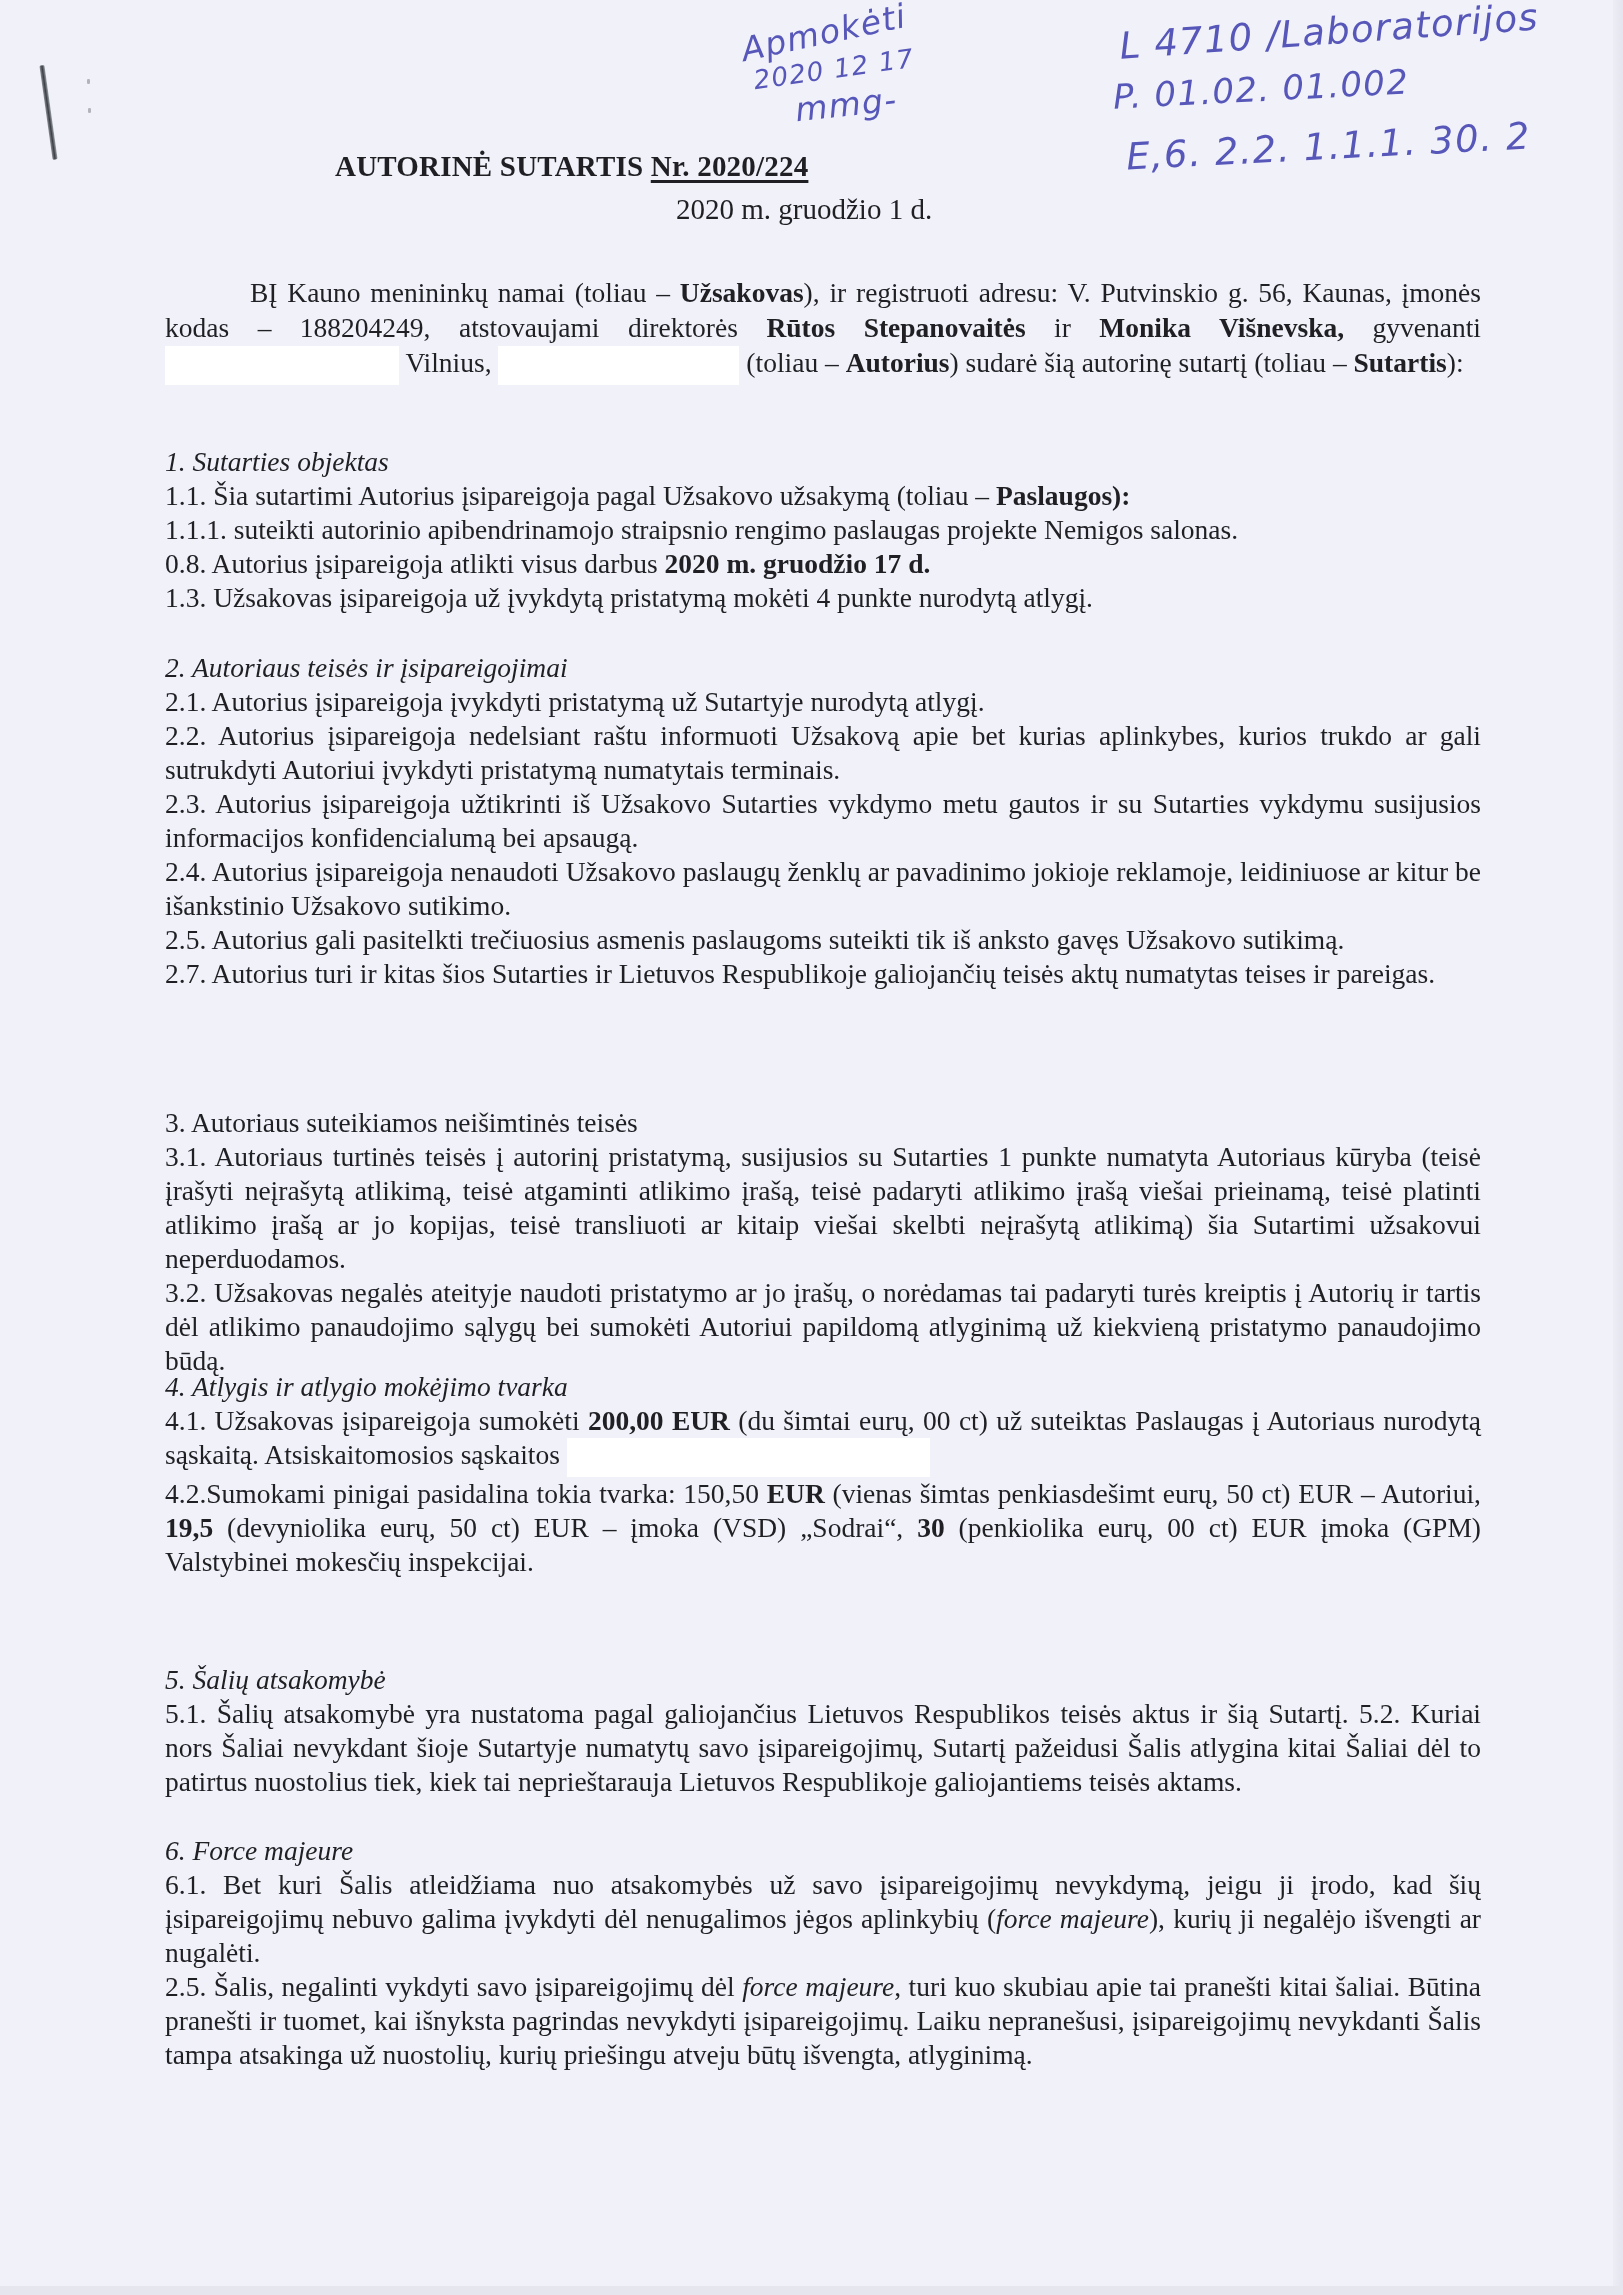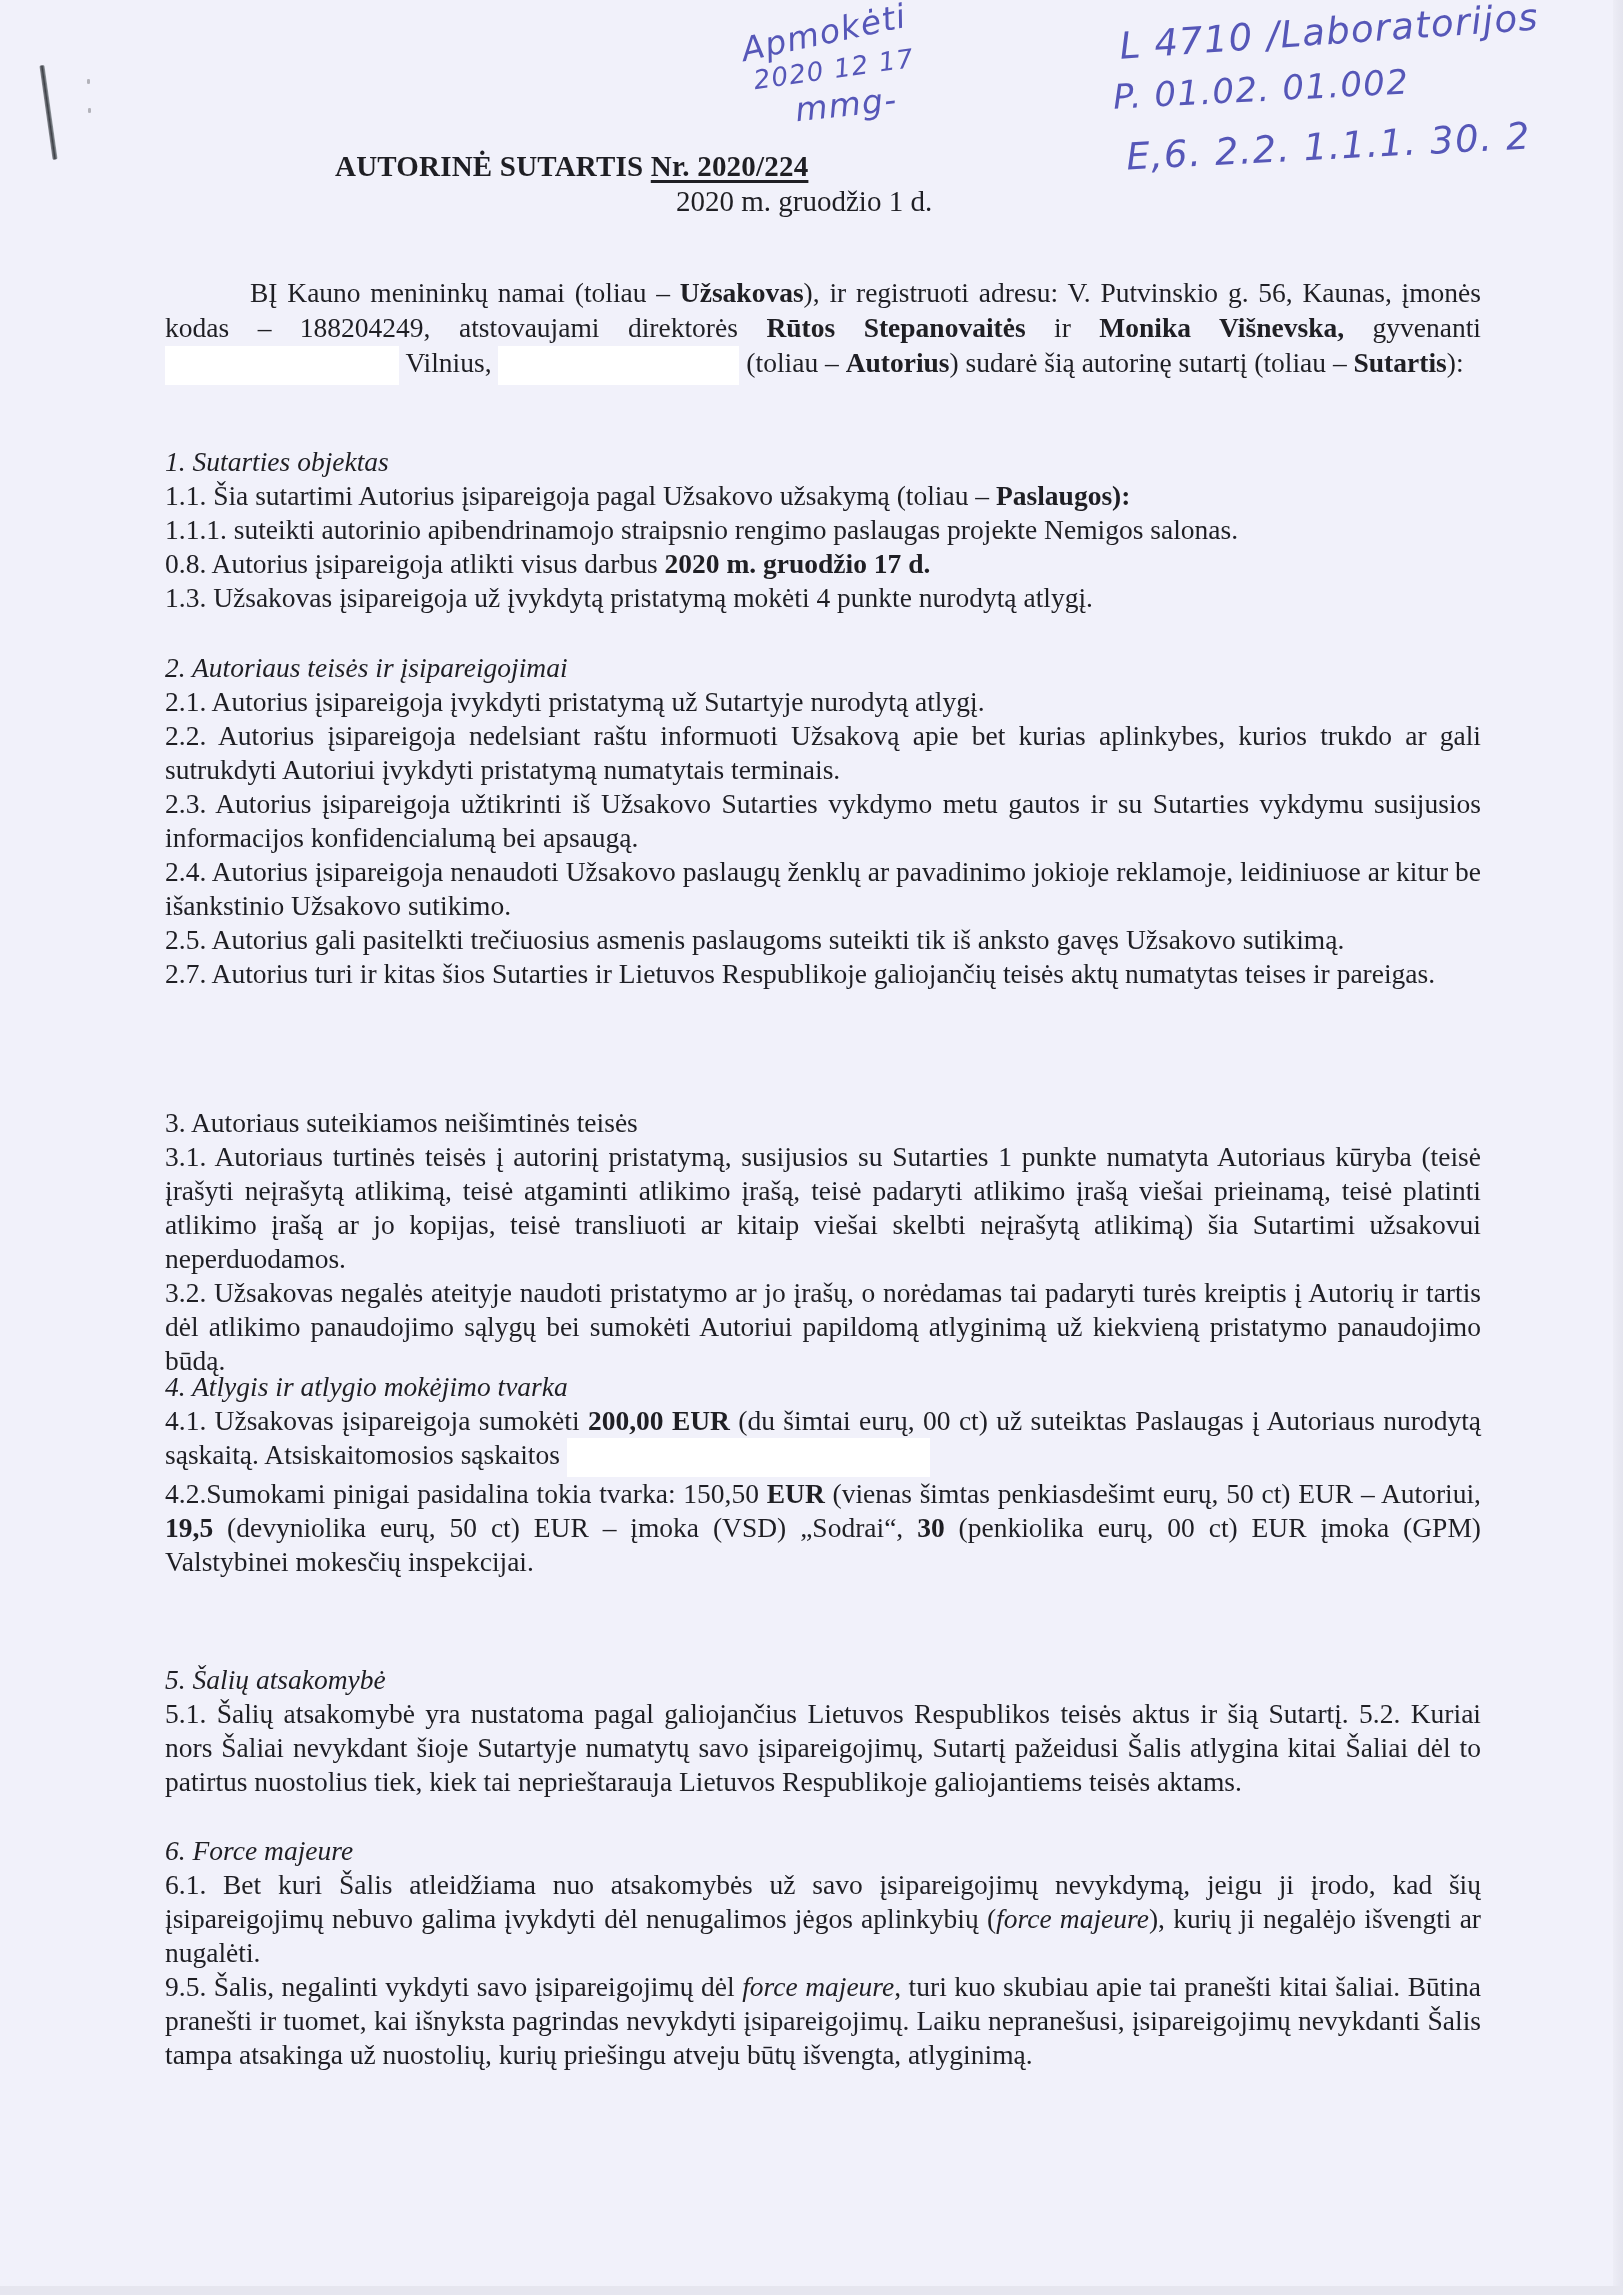--- a/index.html
+++ b/index.html
@@ -46,21 +46,21 @@
     position: absolute; left: 165px; top: 0; width: 1316px;
     font-size: 27.5px; line-height: 34px;
   }
   .title {
     position: absolute; left: 0; top: 149px; width: 1316px;
     text-align: center; font-weight: bold; font-size: 29px; letter-spacing: 0.2px;
     padding-left: 170px; box-sizing: border-box; text-align: left;
   }
   .title .nr { text-decoration: underline; text-decoration-thickness: 2.6px; text-underline-offset: 3.9px; }
   .date-line {
-    position: absolute; left: 511px; top: 184px; font-size: 29px;
+    position: absolute; left: 511px; top: 192px; font-size: 29px;
   }
   .body-block { position: absolute; left: 0; width: 1316px; text-align: justify; }
   .para { margin: 0; }
   .indent { text-indent: 85px; }
   .sec-title { font-weight: normal; font-style: italic; margin: 0; }
   .sec-title.plain { font-style: normal; }
   .item { margin: 0; }
   b { font-weight: bold; }
   .redact {
     display: inline-block; background: #ffffff; vertical-align: middle;
@@ -127,17 +127,17 @@
   </div>
 
   <div class="body-block" style="top:1663px">
     <p class="sec-title">5. Šalių atsakomybė</p>
     <p class="item">5.1. Šalių atsakomybė yra nustatoma pagal galiojančius Lietuvos Respublikos teisės aktus ir šią Sutartį. 5.2. Kuriai nors Šaliai nevykdant šioje Sutartyje numatytų savo įsipareigojimų, Sutartį pažeidusi Šalis atlygina kitai Šaliai dėl to patirtus nuostolius tiek, kiek tai neprieštarauja Lietuvos Respublikoje galiojantiems teisės aktams.</p>
   </div>
 
   <div class="body-block" style="top:1834px">
     <p class="sec-title">6. Force majeure</p>
     <p class="item"><span>6.1. Bet kuri Šalis atleidžiama nuo atsakomybės už savo įsipareigojimų nevykdymą, jeigu ji įrodo, kad šių įsipareigojimų nebuvo galima įvykdyti dėl nenugalimos jėgos aplinkybių (</span><i>force majeure</i><span>), kurių ji negalėjo išvengti ar nugalėti.</span></p>
-    <p class="item"><span>9.5. Šalis, negalinti vykdyti savo įsipareigojimų dėl </span><i>force majeure</i><span>, turi kuo skubiau apie tai pranešti kitai šaliai. Būtina pranešti ir tuomet, kai išnyksta pagrindas nevykdyti įsipareigojimų. Laiku nepranešusi, įsipareigojimų nevykdanti Šalis tampa atsakinga už nuostolių, kurių priešingu atveju būtų išvengta, atlyginimą.</span></p>
+    <p class="item"><span>2.5. Šalis, negalinti vykdyti savo įsipareigojimų dėl </span><i>force majeure</i><span>, turi kuo skubiau apie tai pranešti kitai šaliai. Būtina pranešti ir tuomet, kai išnyksta pagrindas nevykdyti įsipareigojimų. Laiku nepranešusi, įsipareigojimų nevykdanti Šalis tampa atsakinga už nuostolių, kurių priešingu atveju būtų išvengta, atlyginimą.</span></p>
   </div>
 
 </div>
 
 
 </body></html>

